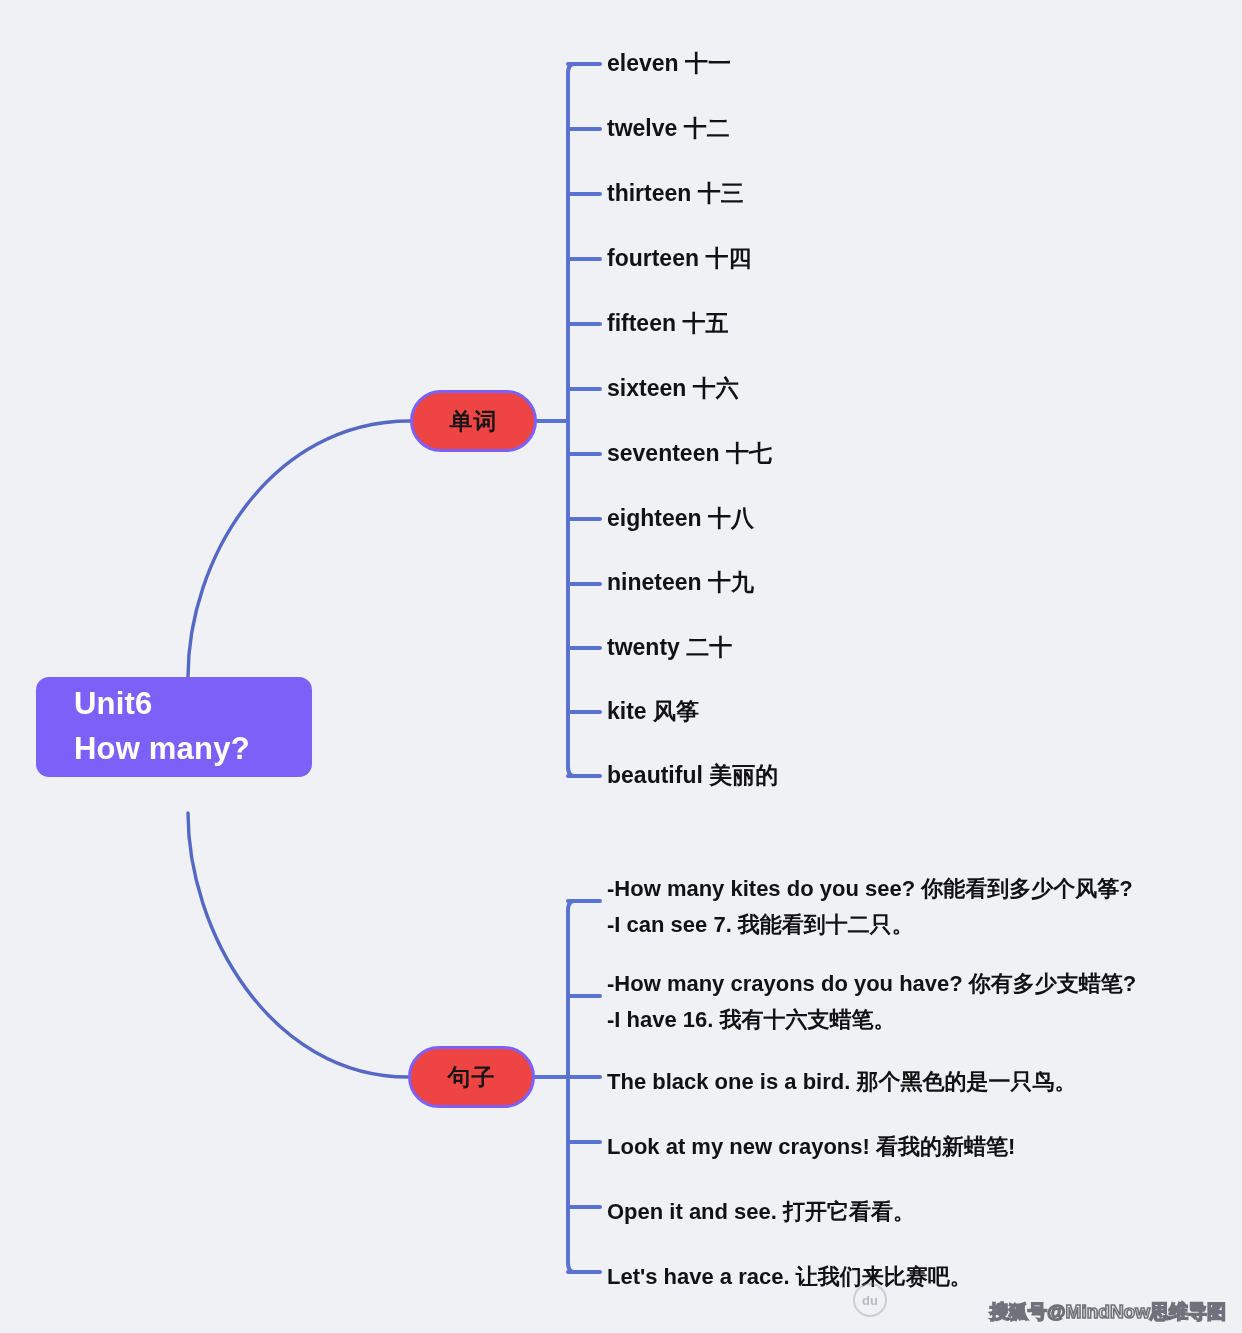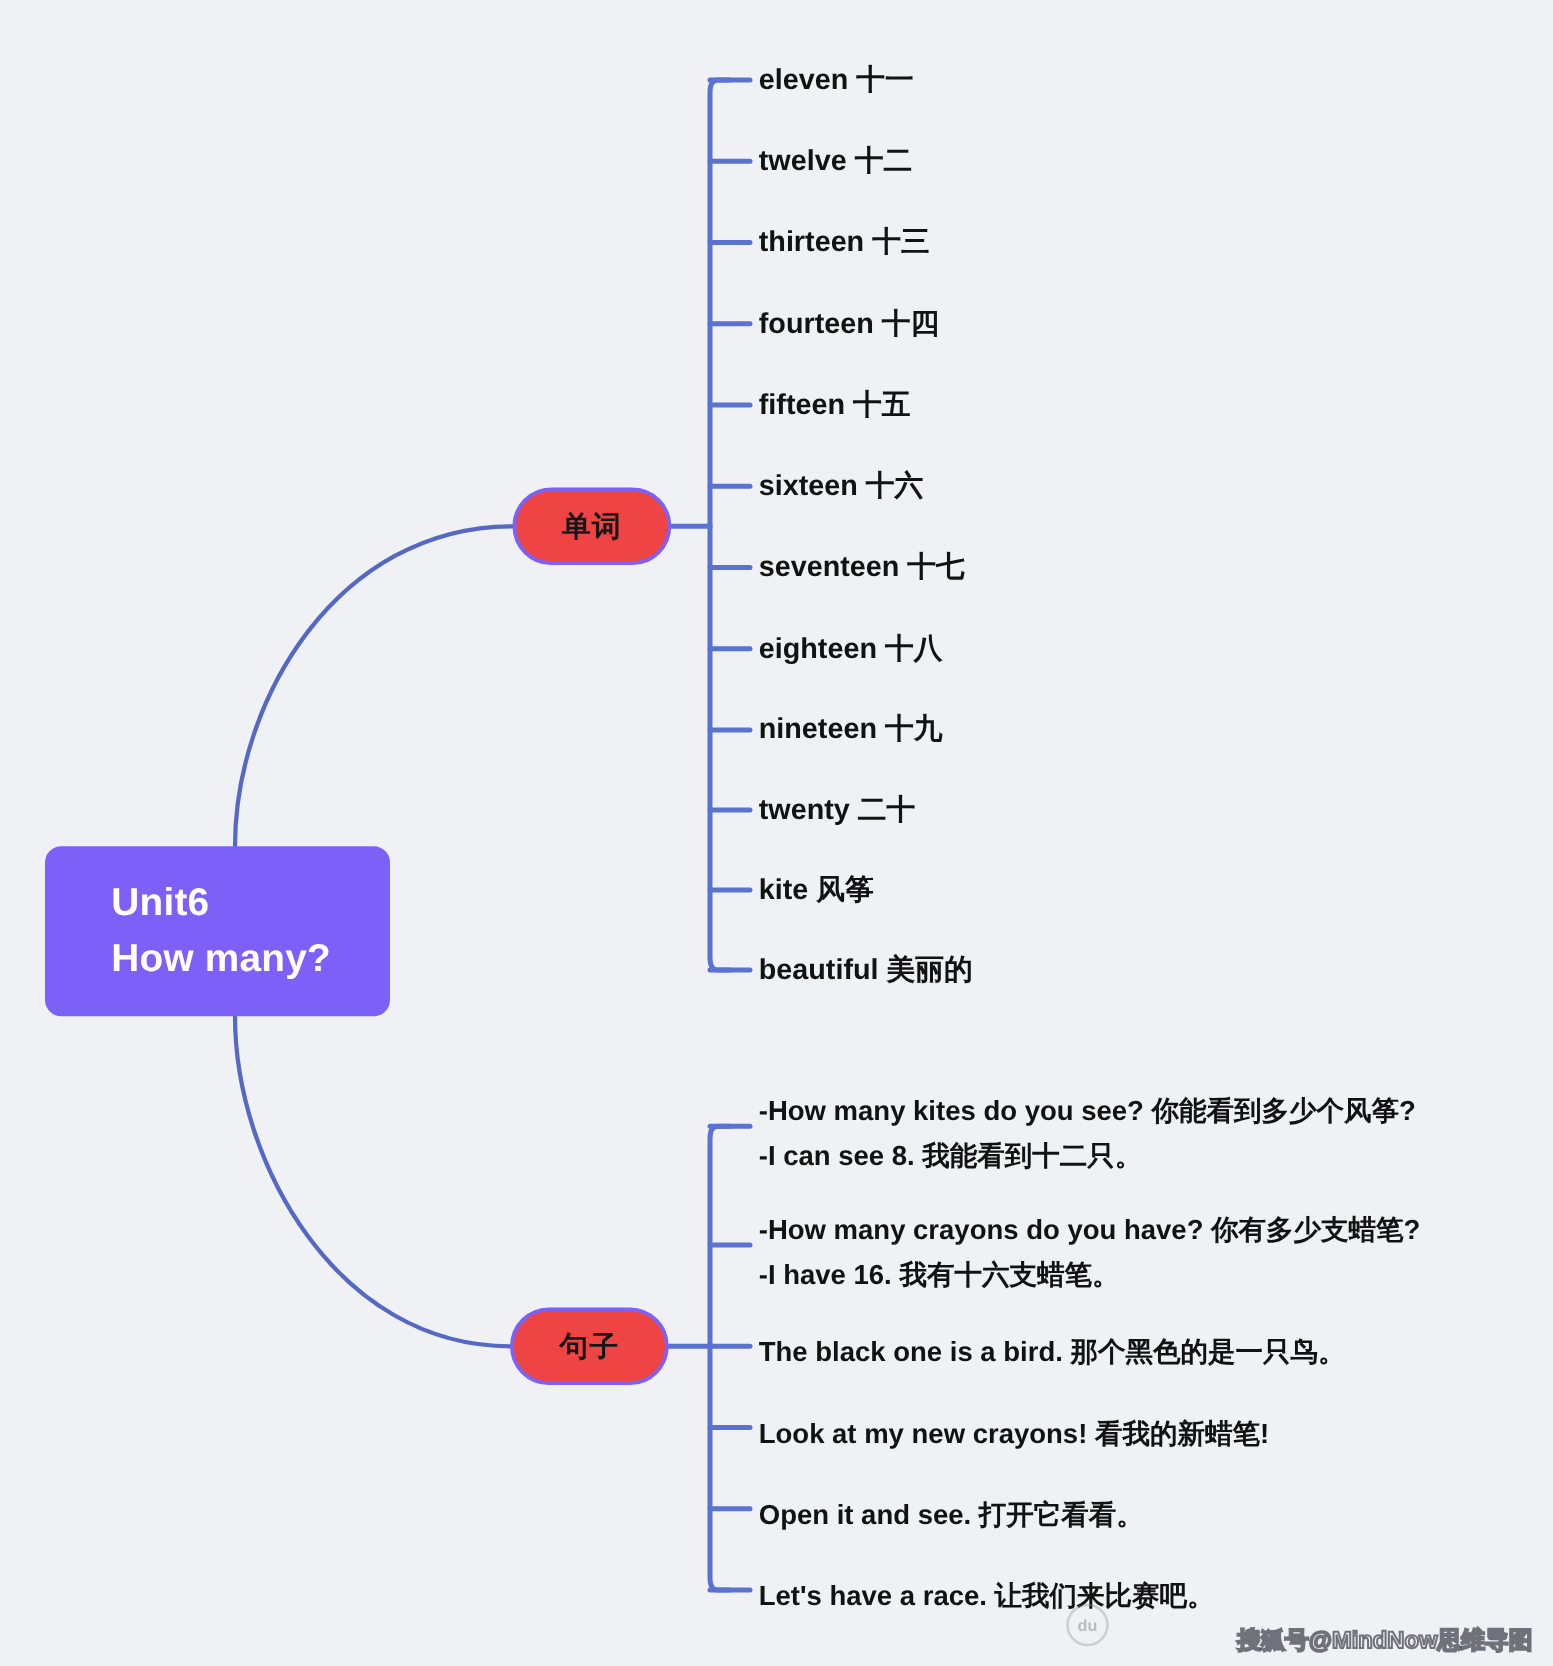--- a/index.html
+++ b/index.html
@@ -33,28 +33,28 @@
     pointer-events: none;
     z-index: 1;
   }
 
   
   .root-node {
     position: absolute;
     left: 36px;
     top: 677px;
     width: 276px;
-    height: 136px;
+    height: 100px;
     background: #7b61f8;
     border-radius: 13px;
     z-index: 3;
     display: flex;
     flex-direction: column;
     justify-content: center;
-    padding-left: 53px;
+    padding-left: 38px;
     box-sizing: border-box;
   }
   .root-line {
     color: #ffffff;
     font-size: 31px;
     font-weight: bold;
     line-height: 1.45;
     letter-spacing: 0.2px;
     white-space: nowrap;
   }
@@ -218,21 +218,21 @@
   <div class="leaf" style="top:377px">sixteen 十六</div>
   <div class="leaf" style="top:442px">seventeen 十七</div>
   <div class="leaf" style="top:507px">eighteen 十八</div>
   <div class="leaf" style="top:571px">nineteen 十九</div>
   <div class="leaf" style="top:636px">twenty 二十</div>
   <div class="leaf" style="top:700px">kite 风筝</div>
   <div class="leaf" style="top:764px">beautiful 美丽的</div>
 
   <div class="leaf-sentence" style="top:871px">
     <span class="sline">-How many kites do you see? 你能看到多少个风筝?</span>
-    <span class="sline">-I can see 8. 我能看到十二只。</span>
+    <span class="sline">-I can see 7. 我能看到十二只。</span>
   </div>
 
   <div class="leaf-sentence" style="top:966px">
     <span class="sline">-How many crayons do you have? 你有多少支蜡笔?</span>
     <span class="sline">-I have 16. 我有十六支蜡笔。</span>
   </div>
 
   <div class="leaf-sentence" style="top:1064px">
     <span class="sline">The black one is a bird. 那个黑色的是一只鸟。</span>
   </div>

